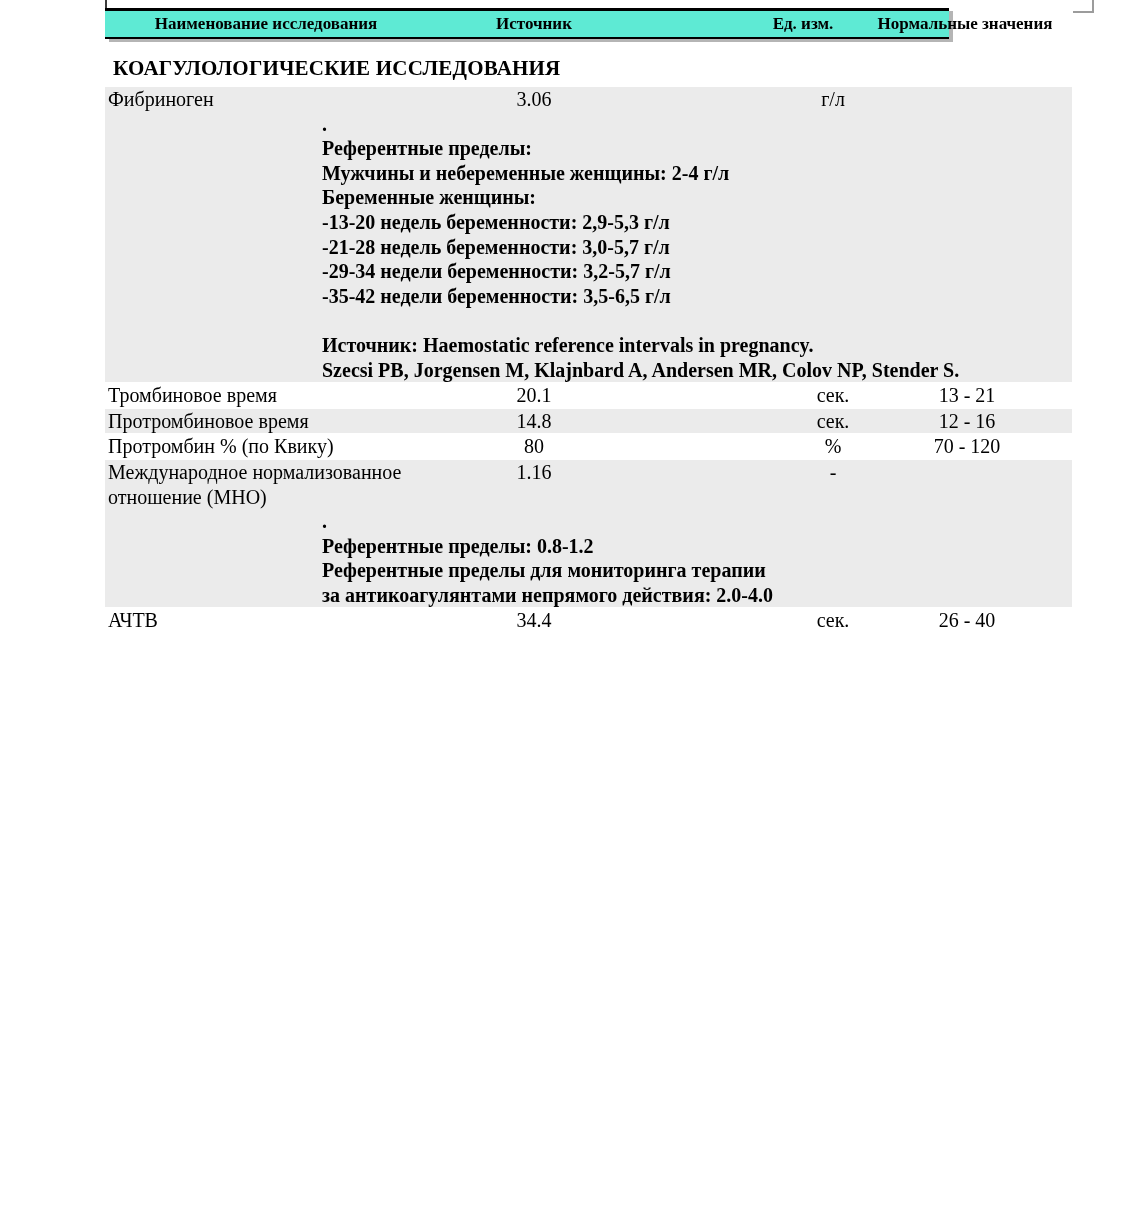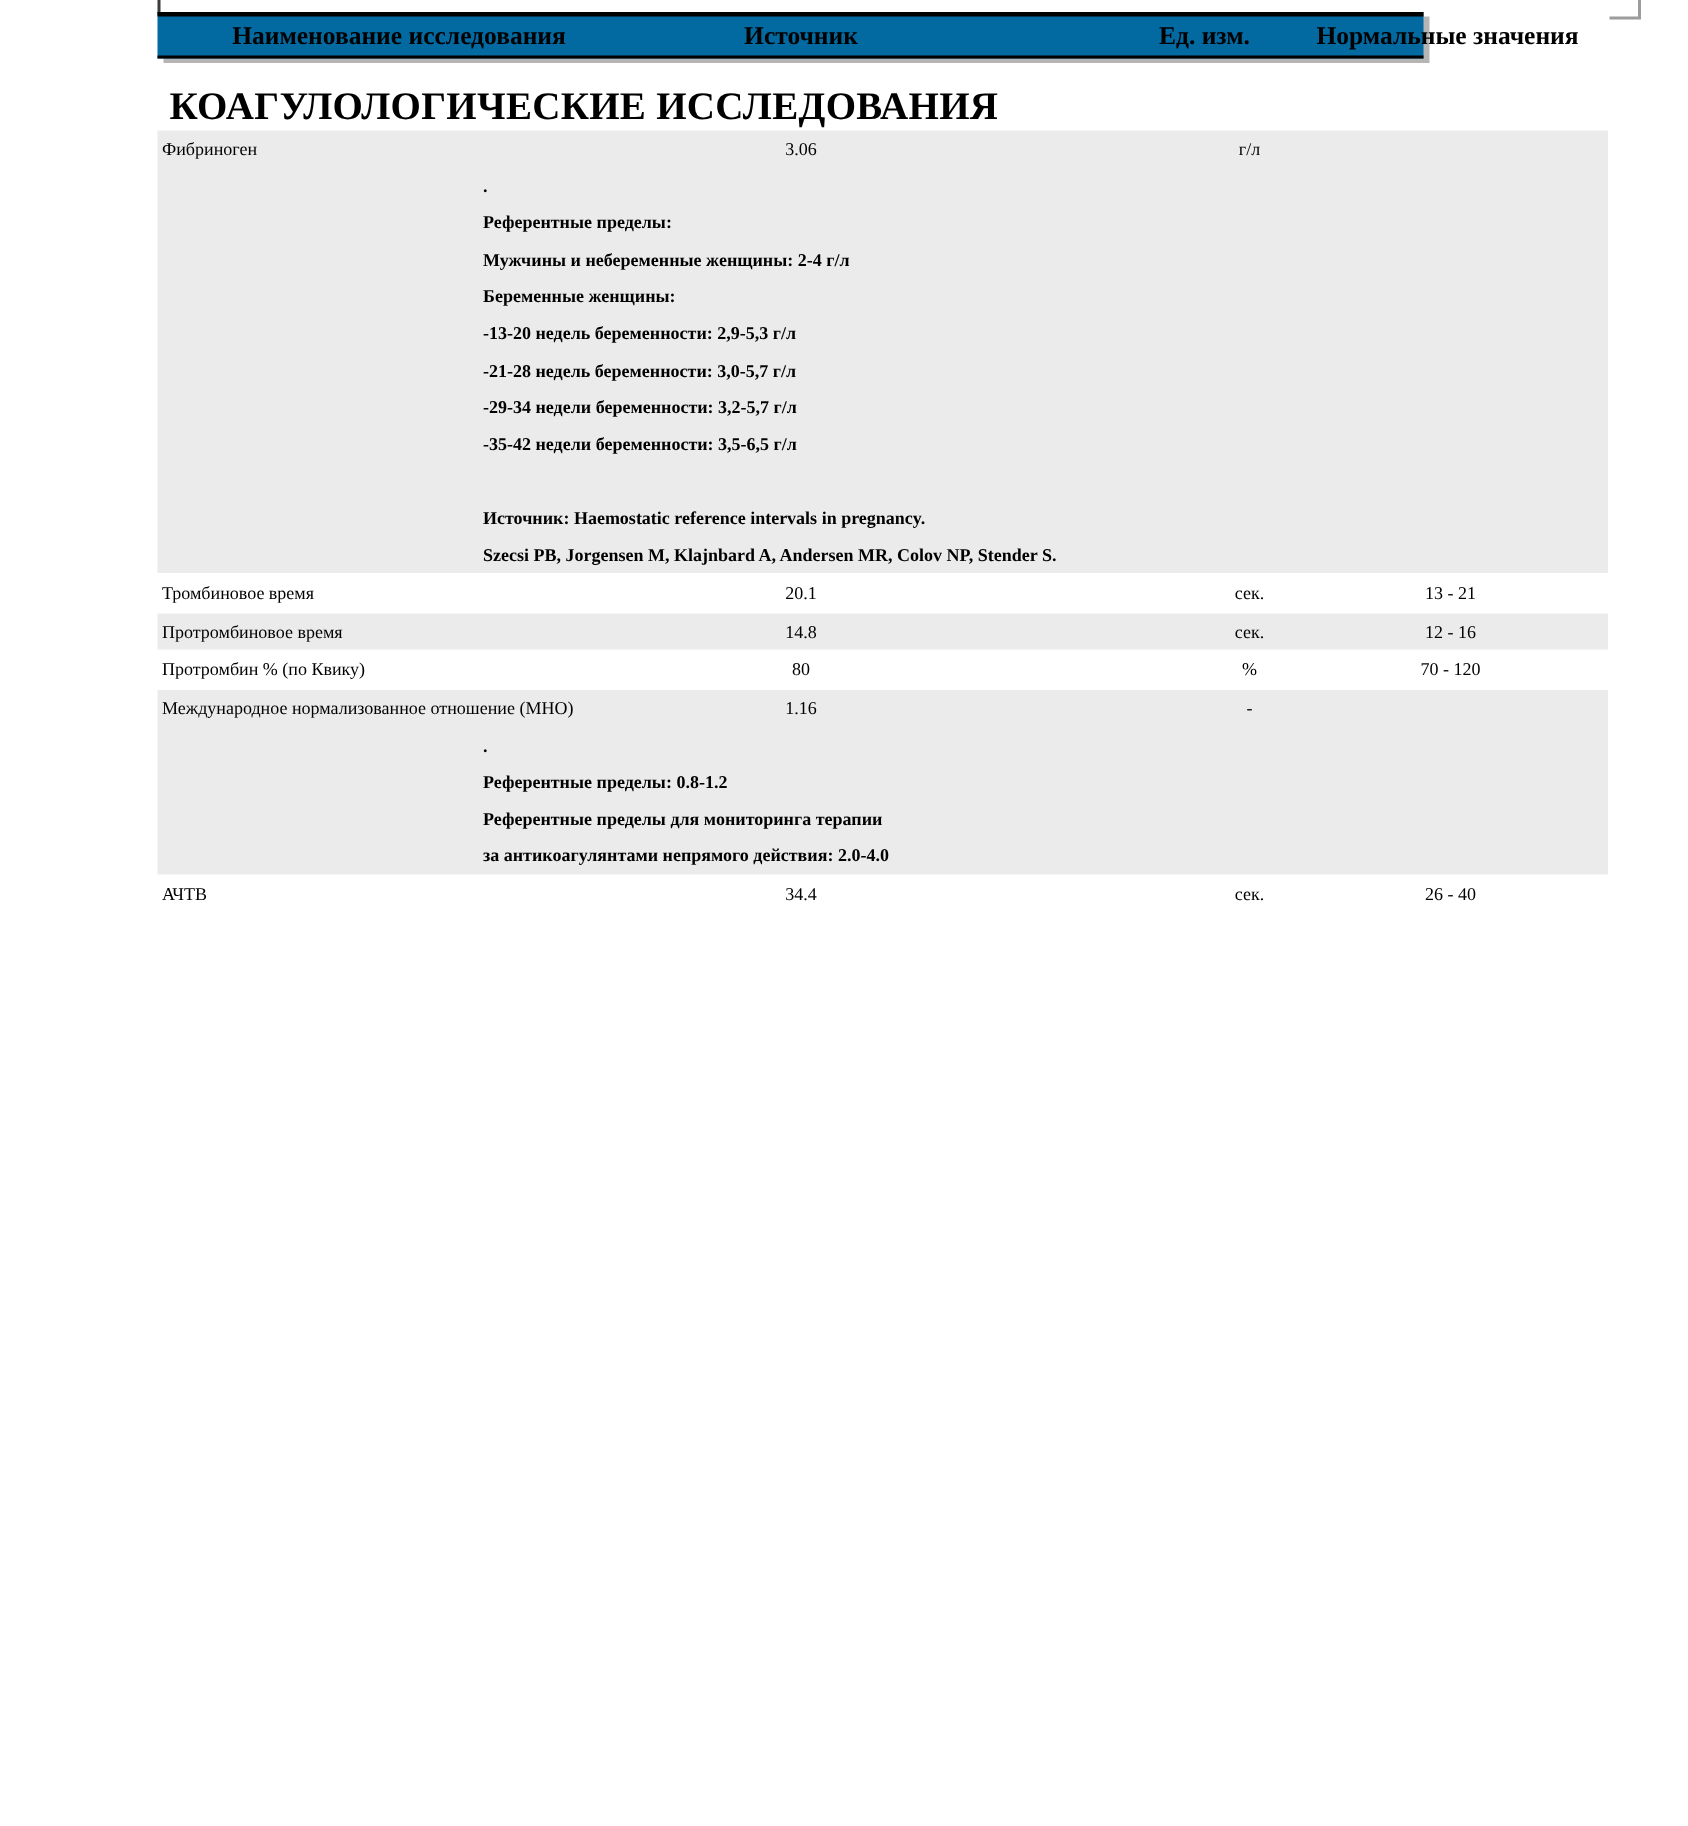--- a/index.html
+++ b/index.html
@@ -12,38 +12,38 @@
     overflow:hidden;
   }
   
   .remnant-left-v{position:absolute;left:105px;top:0;width:2px;height:9px;background:#3c3c3c;}
   .remnant-right-v{position:absolute;left:1092px;top:0;width:2px;height:12px;background:#9c9c9c;}
   .remnant-right-h{position:absolute;left:1073px;top:11px;width:21px;height:2px;background:#9c9c9c;}
 
   
   .header-bar{
     position:absolute;left:105px;top:8px;width:844px;height:26px;
-    background:#0369a1;
+    background:#5eead4;
     border-top:3px solid #000;
     border-bottom:2px solid #000;
     box-shadow:4px 3px 0 #b5b5b5;
   }
   .hcell{
     position:absolute;top:1px;transform:translateX(-50%);
     white-space:nowrap;font-weight:bold;font-size:17px;line-height:24px;
   }
   .h1{left:161px;} .h2{left:429px;} .h3{left:698px;} .h4{left:860px;}
 
   .section-title{
     position:absolute;left:113px;top:56px;
-    font-size:26px;font-weight:bold;white-space:nowrap;letter-spacing:0.2px;
+    font-size:21px;font-weight:bold;white-space:nowrap;letter-spacing:0.2px;
   }
 
   .rows{position:absolute;left:105px;top:87px;width:967px;}
-  .row{position:relative;margin-bottom:1px;font-size:12px;line-height:24.6px;}
+  .row{position:relative;margin-bottom:1px;font-size:20px;line-height:24.6px;}
   .row.shaded{background:#ebebeb;}
   .name{padding-left:3px;width:317px;}
   .abs{position:absolute;top:0;transform:translateX(-50%);white-space:nowrap;line-height:24.6px;}
   .result{left:429px;font-weight:normal;}
   .unit{left:728px;}
   .normal{left:862px;}
   .notes{padding-left:217px;font-weight:bold;}
   .note-line{min-height:24.6px;white-space:nowrap;}
 </style>
 </head>

